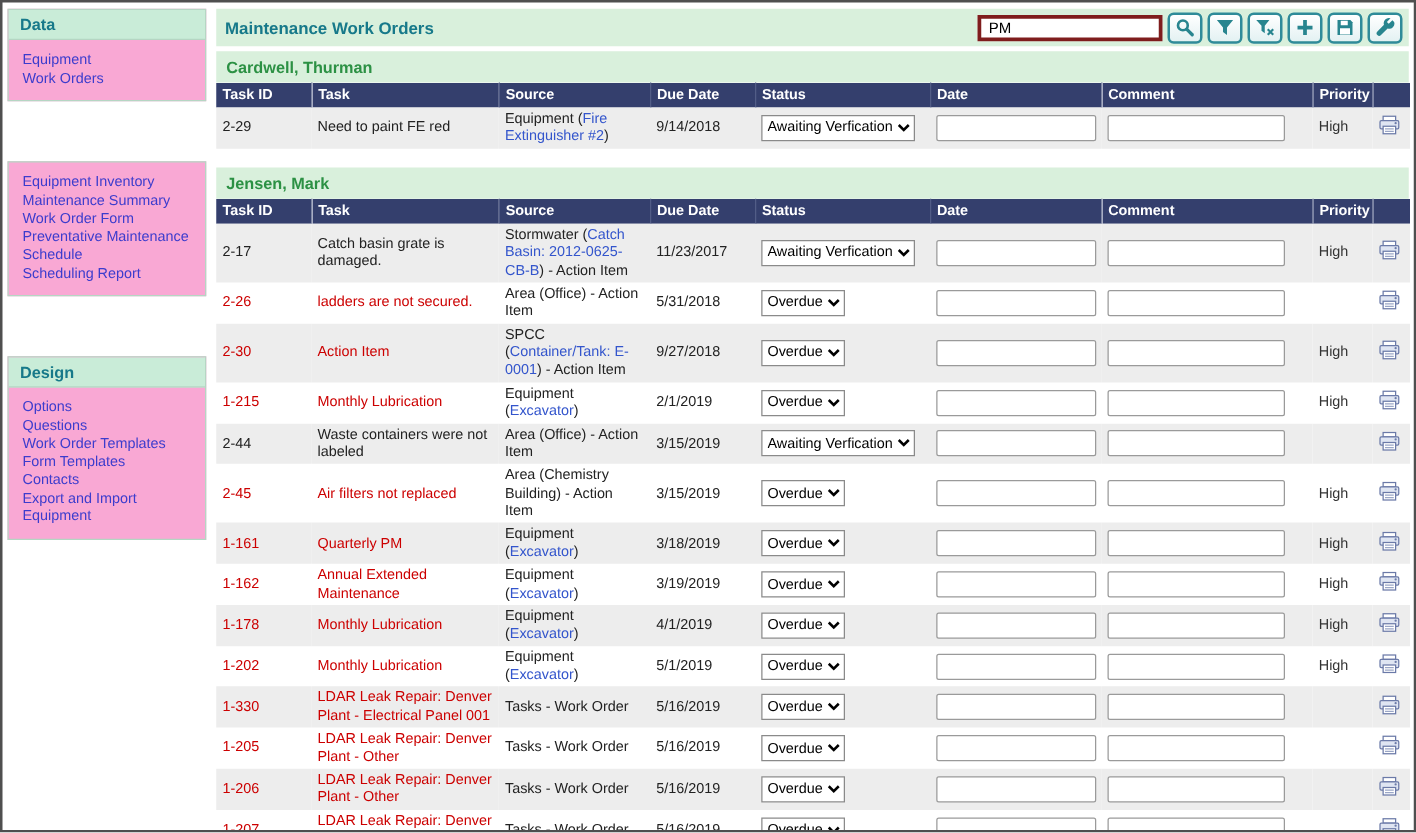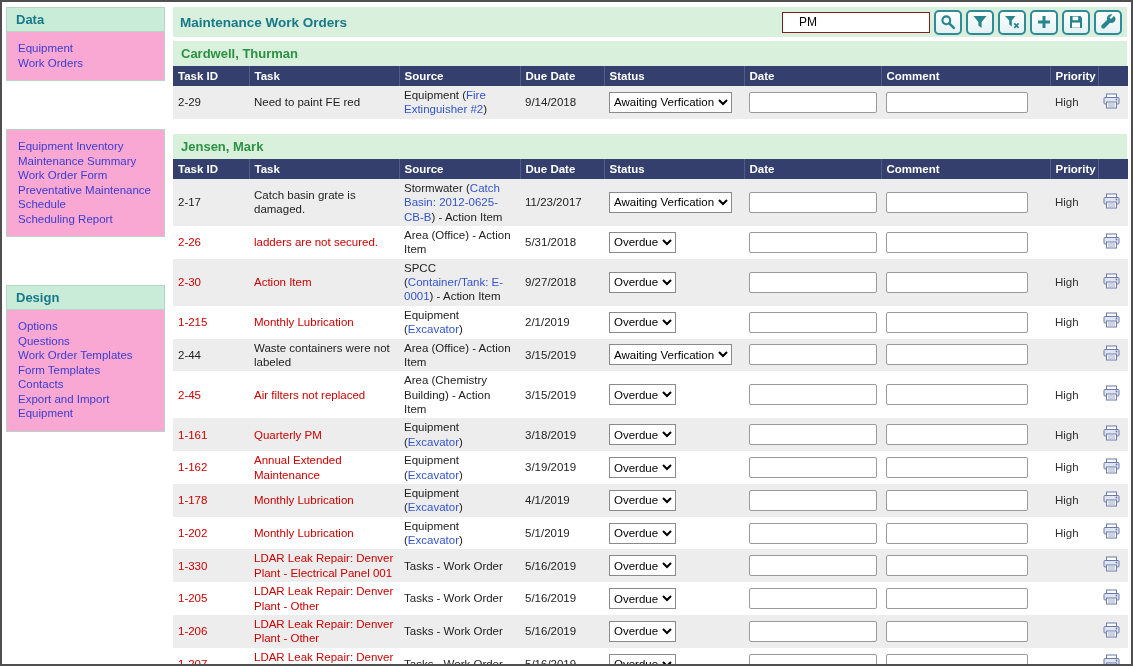--- a/index.html
+++ b/index.html
@@ -7,21 +7,21 @@
   .page { width: 1133px; height: 666px; border: 2px solid #4f4f4f; display: flex; overflow: hidden; background: #fff; }
   .sidebar { width: 168px; flex: none; padding: 5px 5px 0 4px; }
   .panel { border: 1px solid #b5d6c3; margin-bottom: 48px; background: #f9a8d4; }
   .panel-header { background: #c9ecd8; color: #17798a; font-weight: bold; font-size: 13px; padding: 4px 9px; border-bottom: 1px solid #b5d6c3; }
   .panel-links { padding: 9px 11px 10px; }
   .panel-links a { display: block; color: #3c3ccd; font-size: 11.5px; line-height: 14.5px; text-decoration: none; }
   .main { flex: 1; padding: 5px 4px 0 3px; min-width: 0; }
   .main-header { background: #d9f0dc; height: 30px; display: flex; align-items: center; justify-content: space-between; padding: 0 5px 0 7px; gap: 20px; }
   .main-title { color: #17798a; font-weight: bold; font-size: 13.5px; }
   .controls { display: flex; align-items: center; gap: 4px; }
-  .search-input { width: 148px; height: 21px; border: 1px solid #7f1d1d; font-size: 12px; padding: 1px 16px; font-family: inherit; }
+  .search-input { width: 148px; height: 21px; border: 3px solid #7f1d1d; font-size: 12px; padding: 1px 6px; font-family: inherit; }
   .tool-btn { width: 28px; height: 25px; border: 2px solid #2f8b99; border-radius: 5px; background: linear-gradient(#ffffff, #e3f1f2); display: inline-flex; align-items: center; justify-content: center; cursor: pointer; padding: 0; }
   .group { margin-top: 4px; }
   .group + .group { margin-top: 15px; }
   .group-header { background: #d9f0dc; color: #2c9144; font-weight: bold; font-size: 13px; padding: 5px 8px; }
   table { width: 100%; border-collapse: collapse; table-layout: fixed; padding-left: 30px; }
   thead th { background: #343f6d; color: #fff; text-align: left; font-size: 11.5px; padding: 4px 5px; border-right: 1px solid #525d87; font-weight: bold; overflow: hidden; white-space: nowrap; }
   thead th:last-child { border-right: none; }
   tbody td { padding: 2px 5px; font-size: 11.5px; color: #222; vertical-align: middle; line-height: 1.25; }
   tbody tr { height: 26px; }
   tbody tr:nth-child(odd) { background: #ededed; }

